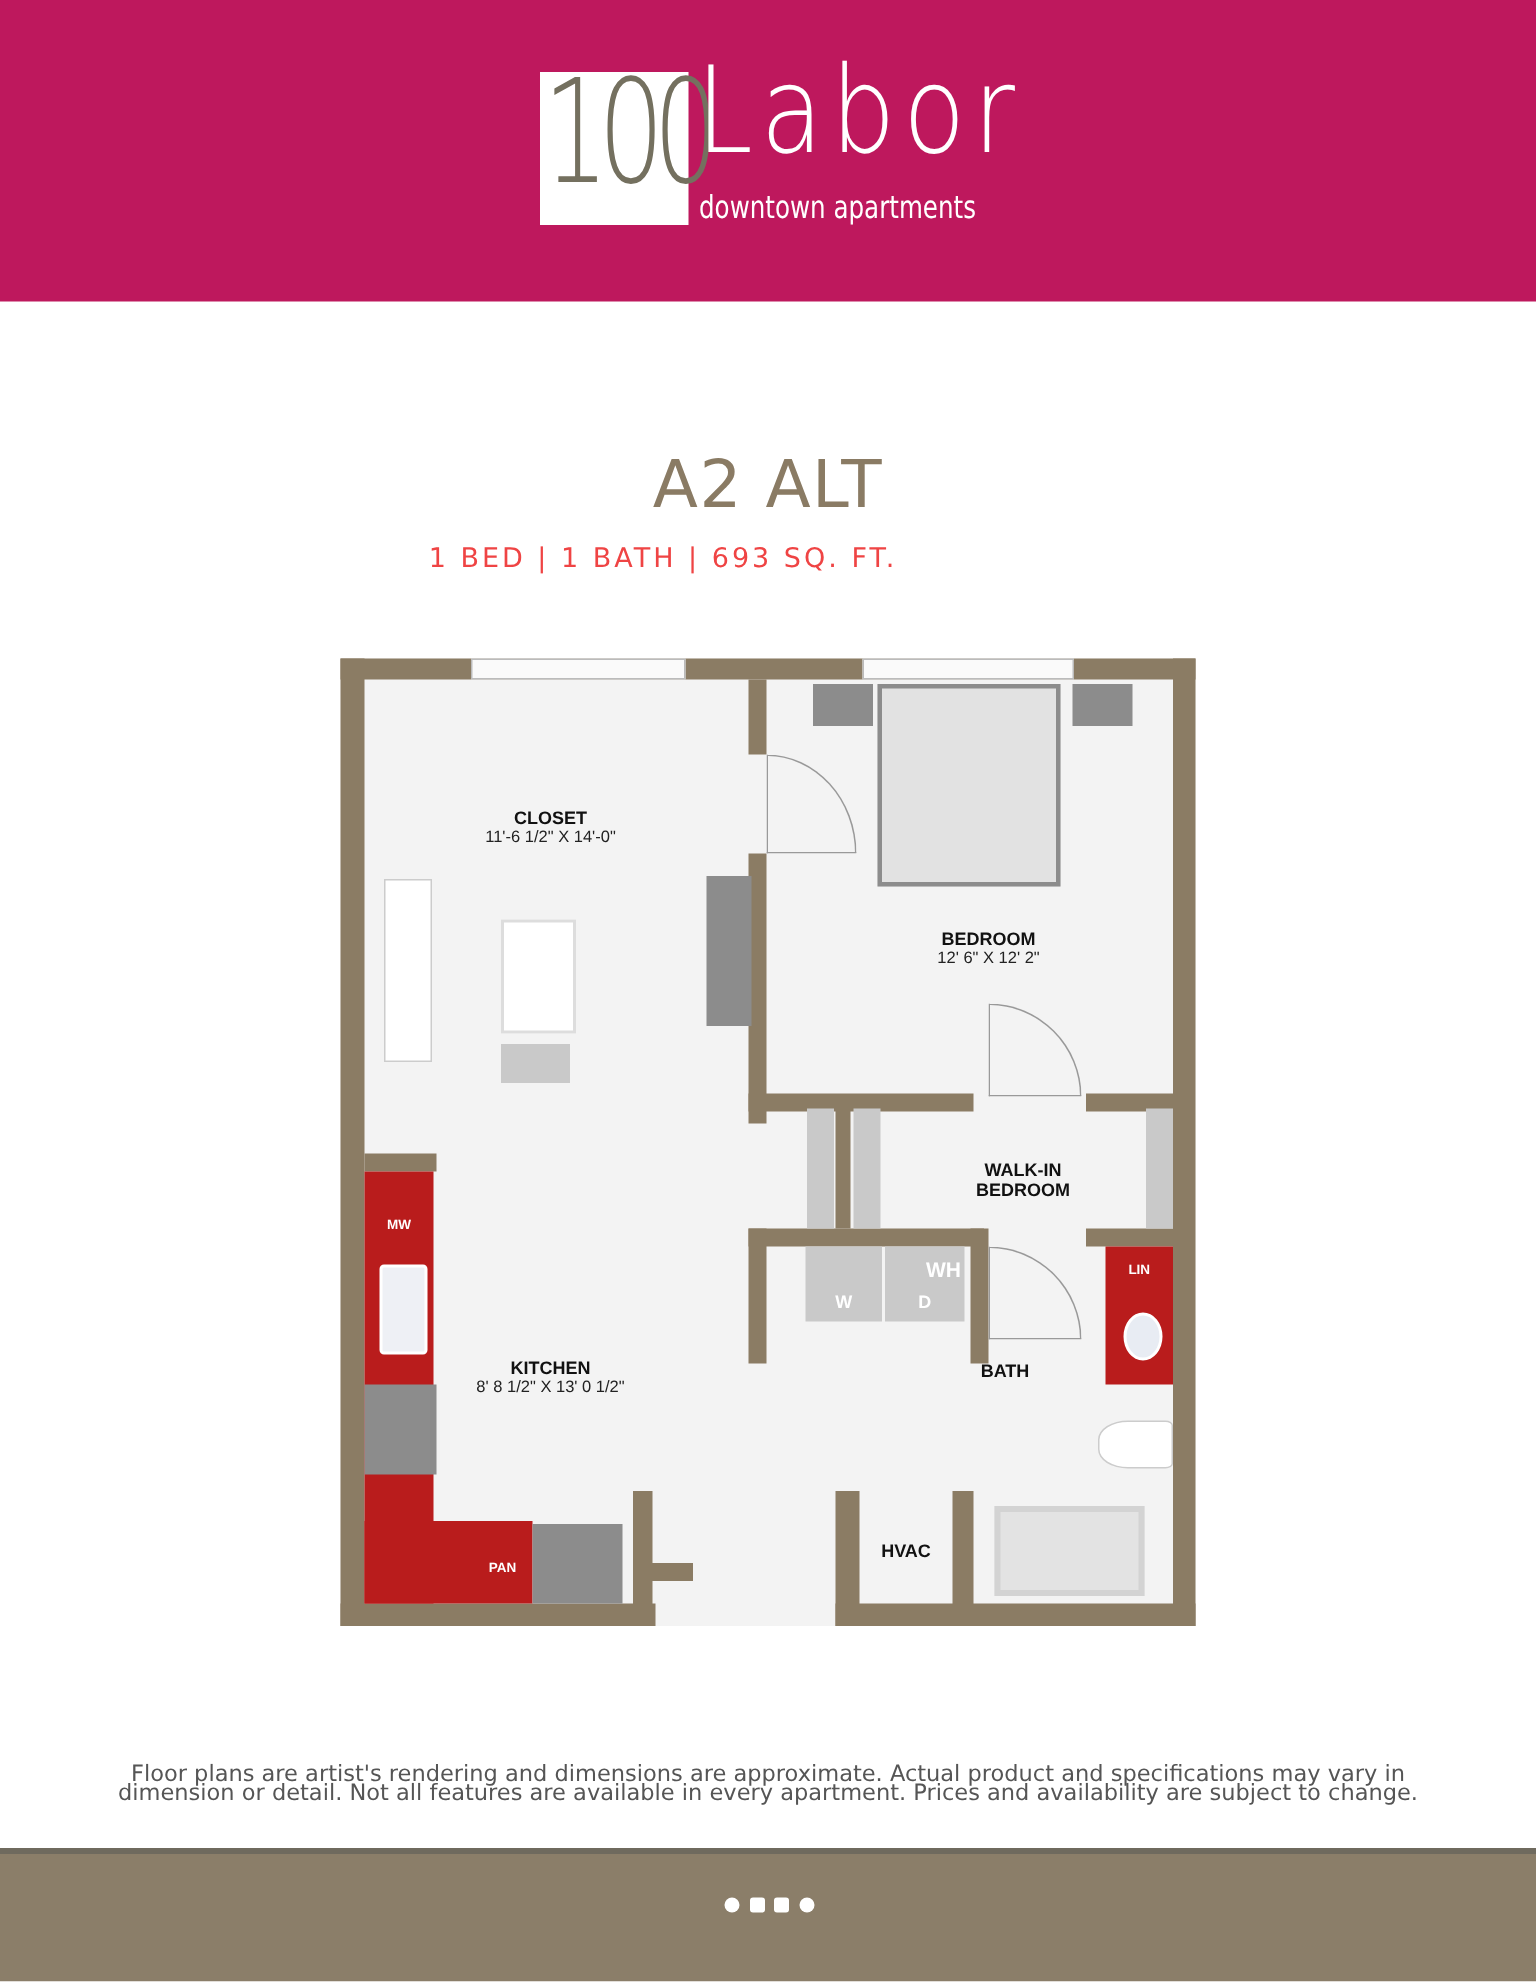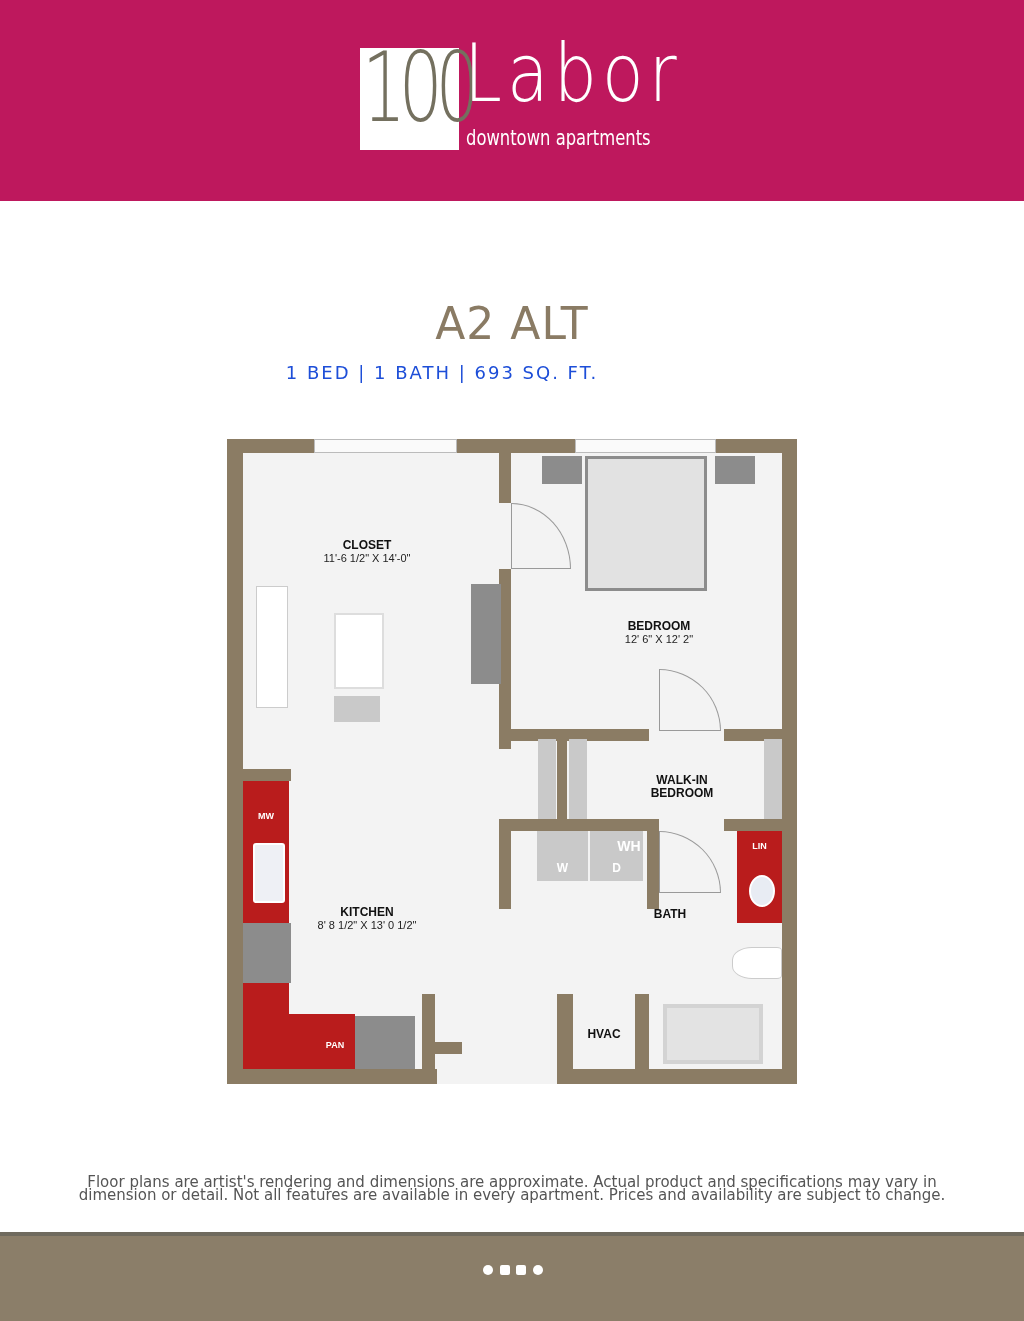--- a/index.html
+++ b/index.html
@@ -4,21 +4,21 @@
 <style>
   html,body{margin:0;padding:0;}
   body{width:1024px;height:1321px;background:#ffffff;position:relative;overflow:hidden;font-family:"DejaVu Sans",sans-serif;}
   .header{position:absolute;left:0;top:0;width:1024px;height:201px;background:#be185d;}
   .logo{position:absolute;left:360px;top:48px;height:102px;}
   .logo-box{position:absolute;left:0;top:0;width:99px;height:102px;background:#fff;}
   .logo-num{position:absolute;left:2px;top:-8px;font-family:"DejaVu Sans",sans-serif;font-size:96px;font-weight:300;color:#74705f;letter-spacing:-10px;transform:scaleX(0.72);transform-origin:left top;line-height:1;}
   .logo-word{position:absolute;left:104px;top:-14px;font-family:"DejaVu Sans",sans-serif;font-weight:200;font-size:80px;color:#fff;letter-spacing:6px;line-height:1;transform:scaleX(0.85);transform-origin:left top;}
   .logo-sub{position:absolute;left:106px;top:78px;font-family:"DejaVu Sans",sans-serif;font-size:21px;color:#fff;transform:scaleX(0.78);transform-origin:left top;white-space:nowrap;letter-spacing:0px;}
   .unit-title{position:absolute;left:0;width:1024px;top:298px;text-align:center;font-family:"DejaVu Sans",sans-serif;font-size:44px;color:#8a7b64;letter-spacing:1px;}
-  .unit-sub{position:absolute;left:0;width:884px;top:362px;text-align:center;font-family:"DejaVu Sans",sans-serif;font-size:18px;color:#1d4ed8;letter-spacing:2px;}
+  .unit-sub{position:absolute;left:0;width:884px;top:362px;text-align:center;font-family:"DejaVu Sans",sans-serif;font-size:18px;color:#ef4444;letter-spacing:2px;}
   .plan{position:absolute;left:227px;top:439px;width:570px;height:645px;}
   .wall{position:absolute;background:#8b7c64;}
   .floor{position:absolute;background:#f3f3f3;}
   .win{position:absolute;background:#fafafa;border:1px solid #bbb;box-sizing:border-box;}
   .room-label{position:absolute;font-family:"Liberation Sans",sans-serif;font-weight:bold;font-size:12px;color:#111;text-align:center;line-height:13px;}
   .room-dim{position:absolute;font-family:"Liberation Sans",sans-serif;font-size:11px;color:#222;text-align:center;white-space:nowrap;}
   .gray{position:absolute;background:#8c8c8c;}
   .lightgray{position:absolute;background:#c9c9c9;}
   .counter{position:absolute;background:#b91c1c;}
   .small-lbl{position:absolute;color:#fff;font-family:"Liberation Sans",sans-serif;font-weight:bold;font-size:9px;text-align:center;}

